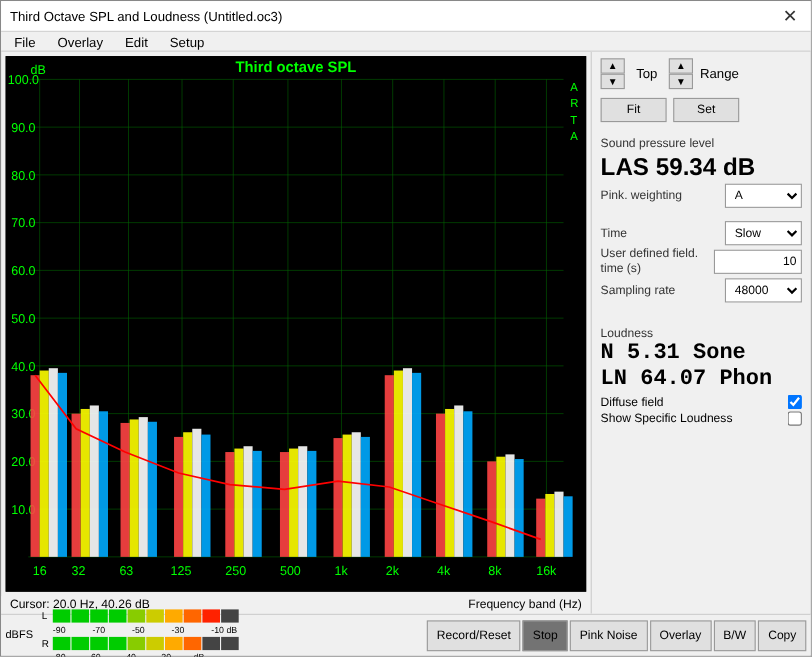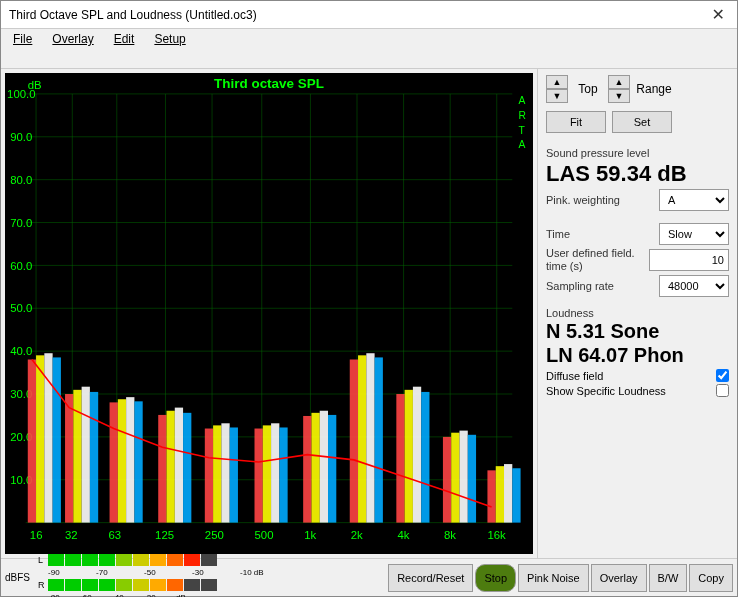--- a/index.html
+++ b/index.html
@@ -4,21 +4,21 @@
   <style>
     * { box-sizing: border-box; margin: 0; padding: 0; }
     body { font-family: 'Segoe UI', Arial, sans-serif; font-size: 12px; background: #f0f0f0; width: 738px; height: 597px; overflow: hidden; }
 
     .window { width: 738px; height: 597px; background: #f0f0f0; border: 1px solid #888; display: flex; flex-direction: column; }
 
     .title-bar { background: #fff; display: flex; justify-content: space-between; align-items: center; padding: 4px 8px; border-bottom: 1px solid #ccc; height: 28px; }
     .title-bar-title { font-size: 12px; color: #000; }
     .title-bar-close { cursor: pointer; font-size: 16px; color: #333; background: none; border: none; padding: 0 4px; }
 
-    .menu-bar { display: flex; gap: 12px; padding: 3px 8px; border-bottom: 1px solid #ccc; background: #f0f0f0; height: 40px; text-decoration: underline; }
+    .menu-bar { display: flex; gap: 12px; padding: 3px 8px; border-bottom: 1px solid #ccc; background: #f0f0f0; height: 18px; }
     .menu-item { font-size: 12px; cursor: pointer; padding: 0 4px; }
 
     .main-content { display: flex; flex: 1; overflow: hidden; }
 
     
     .chart-area { flex: 1; background: #000; position: relative; margin: 4px; overflow: hidden; }
 
     .chart-svg { width: 100%; height: 100%; }
 
     .chart-bottom-info { display: flex; justify-content: space-between; padding: 2px 8px; background: #f0f0f0; font-size: 11px; }
@@ -33,33 +33,33 @@
     .spl-value { font-size: 22px; font-weight: bold; color: #000; margin: 2px 0; }
 
     .row-control { display: flex; align-items: center; justify-content: space-between; margin: 2px 0; }
     .row-label { font-size: 11px; color: #333; }
 
     .dropdown { height: 22px; font-size: 11px; border: 1px solid #999; background: #fff; padding: 0 4px; min-width: 70px; }
 
     .text-input { height: 22px; font-size: 11px; border: 1px solid #999; background: #fff; padding: 0 4px; width: 80px; text-align: right; }
 
     .timing-section { margin-top: 4px; }
-    .loudness-section { margin-top: 0; }
-    .loudness-value { font-size: 20px; font-weight: bold; color: #000; line-height: 1.2; }
+    .loudness-section { margin-top: 12px; }
+    .loudness-value { font-size: 20px; font-weight: bold; color: #000; line-height: 1.2; font-family: Liberation Mono, monospace; }
 
     .checkbox-row { display: flex; align-items: center; justify-content: space-between; margin: 2px 0; }
     .checkbox-label { font-size: 11px; }
 
     
     .bottom-bar { display: flex; align-items: center; height: 38px; background: #f0f0f0; border-top: 1px solid #ccc; padding: 0 4px; gap: 2px; }
 
     .db-label { font-size: 10px; margin-right: 2px; }
 
     .action-btn { height: 28px; padding: 0 8px; background: #e0e0e0; border: 1px solid #999; cursor: pointer; font-size: 11px; white-space: nowrap; }
-    .action-btn.active { background: #4d7c0f; border-radius: 10px; }
+    .action-btn.active { background: #737373; }
   </style>
 </head>
 <body>
 
 <div class="window">
 
   <div class="title-bar">
     <span class="title-bar-title">Third Octave SPL and Loudness (Untitled.oc3)</span>
     <button class="title-bar-close">✕</button>
   </div>
@@ -195,20 +195,24 @@
 
           <rect x="466" y="380" width="8" height="50" fill="#ff4444" opacity="0.9"></rect>
           <rect x="474" y="376" width="8" height="54" fill="#ffff00" opacity="0.9"></rect>
           <rect x="482" y="374" width="8" height="56" fill="#ffffff" opacity="0.9"></rect>
           <rect x="490" y="378" width="8" height="52" fill="#00aaff" opacity="0.9"></rect>
 
           <polyline points="26,274 62,320 105,340 152,358 197,368 245,372 292,365 337,370 382,385 427,400 470,415" fill="none" stroke="#ff0000" stroke-width="1.5"></polyline>
         </svg>
       </div>
 
+      <div class="chart-bottom-info">
+        <span>Cursor:  20.0 Hz, 40.26 dB</span>
+        <span>Frequency band (Hz)</span>
+      </div>
     </div>
 
     <div class="right-panel">
 
       <div style="display:flex; gap:6px; align-items:center; margin-bottom:4px;">
         <div style="display:flex; flex-direction:column; gap:0;">
           <button class="nav-btn">▲</button>
           <button class="nav-btn">▼</button>
         </div>
         <span style="font-size:12px;min-width:28px;text-align:center;">Top</span>
@@ -293,21 +297,21 @@
           <div style="width:16px;height:12px;background:#00cc00;"></div>
           <div style="width:16px;height:12px;background:#88cc00;"></div>
           <div style="width:16px;height:12px;background:#cccc00;"></div>
           <div style="width:16px;height:12px;background:#ffaa00;"></div>
           <div style="width:16px;height:12px;background:#ff6600;"></div>
           <div style="width:16px;height:12px;background:#ff2200;"></div>
           <div style="width:16px;height:12px;background:#444;"></div>
         </div>
       </div>
 
-      <div style="display:flex; align-items:center; margin-left:10px; gap:16px;">
+      <div style="display:flex; align-items:center; margin-left:10px; gap:4px;">
         <span style="font-size:8px; width:32px;">-90</span>
         <span style="font-size:8px; width:32px;">-70</span>
         <span style="font-size:8px; width:32px;">-50</span>
         <span style="font-size:8px; width:32px;">-30</span>
         <span style="font-size:8px;">-10 dB</span>
       </div>
 
       <div style="display:flex; align-items:center; height:14px;">
         <span style="font-size:9px; width:10px;">R</span>
         <div style="display:flex; flex:1; height:12px; gap:1px;">

